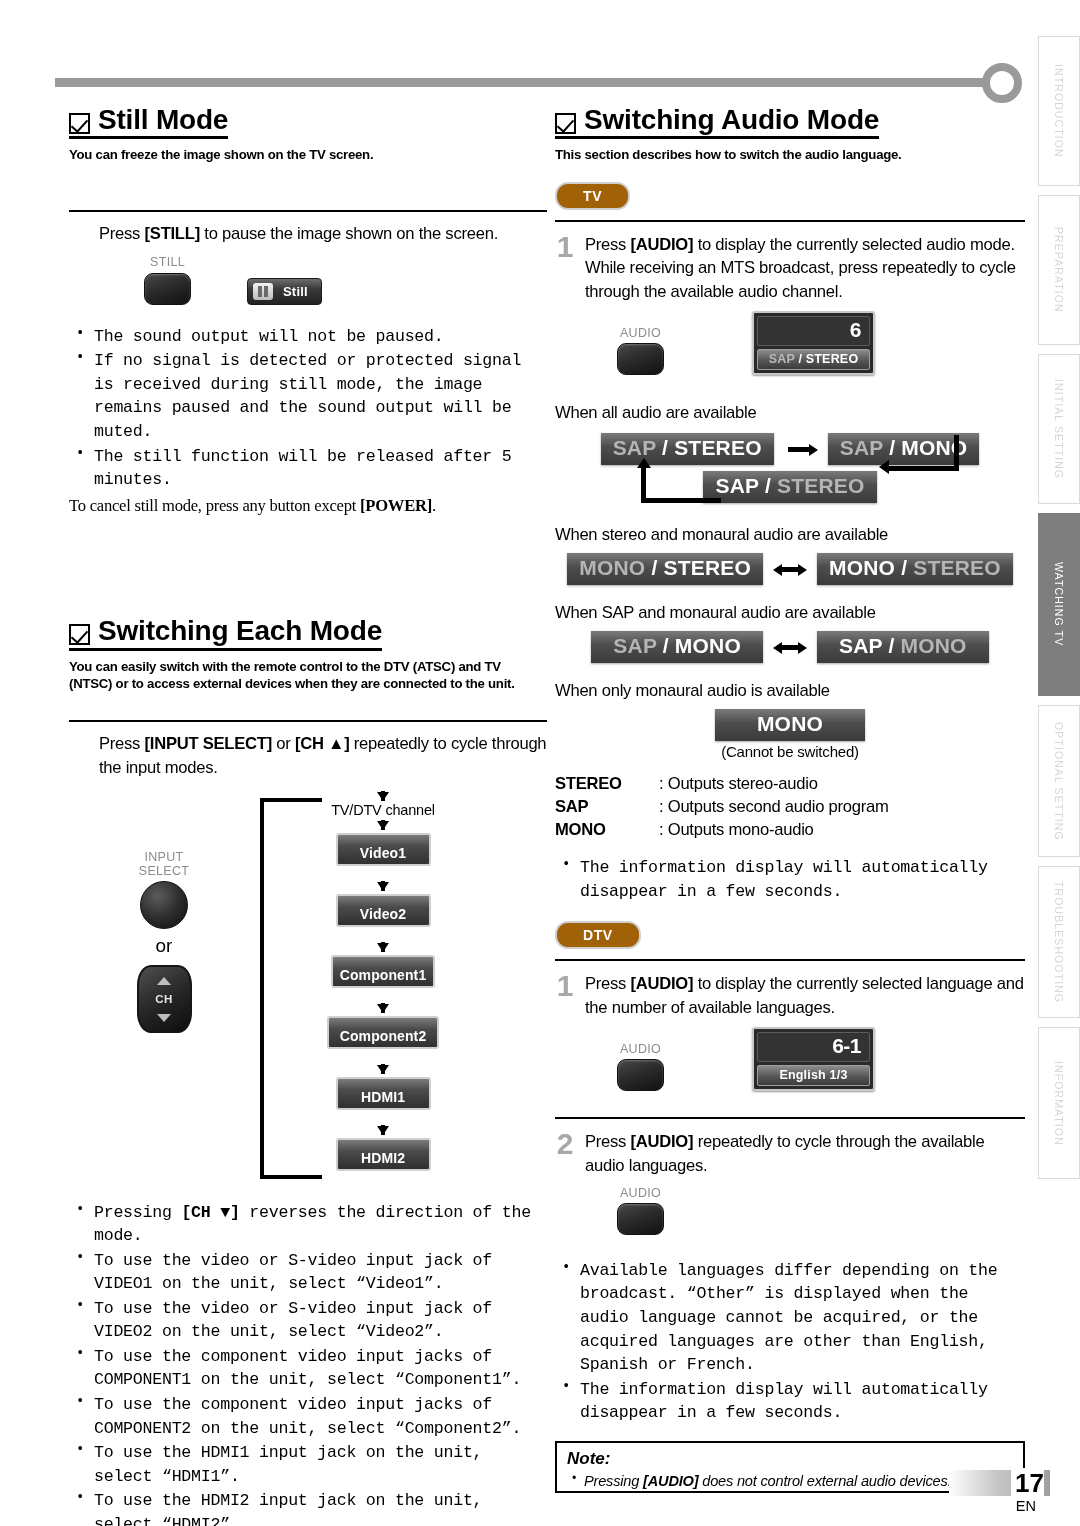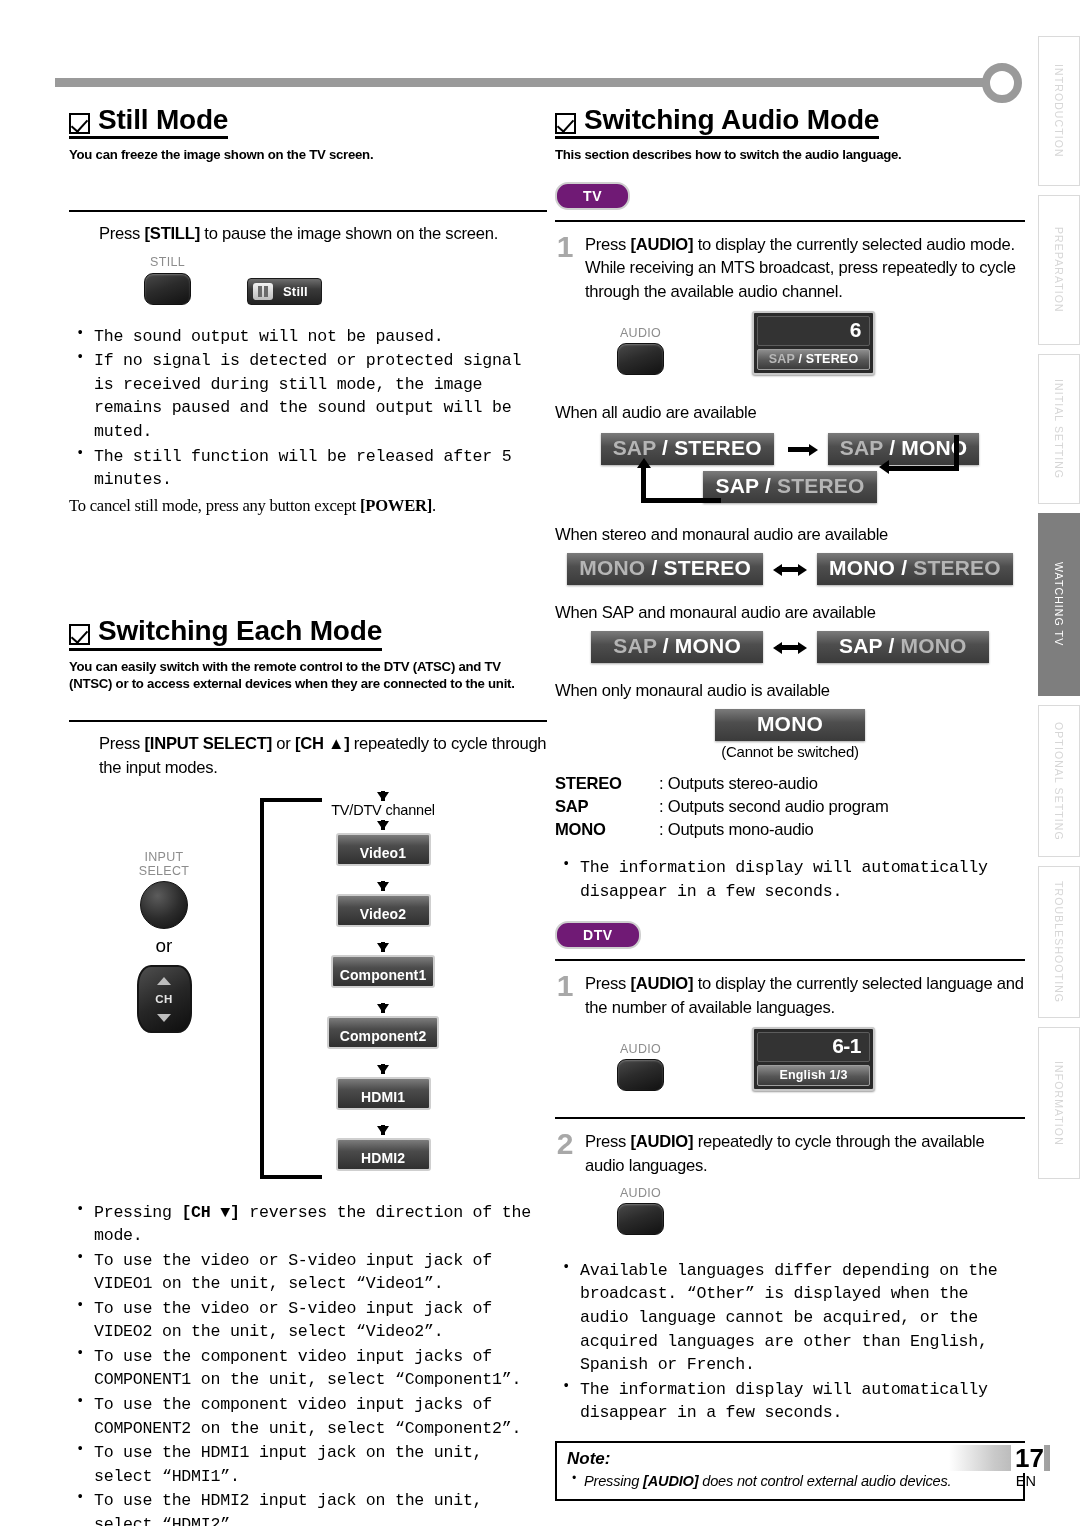--- a/index.html
+++ b/index.html
@@ -225,46 +225,46 @@
   .hook-r::before {
     content:""; position:absolute; left:-10px; bottom:-7.5px;
     width:0;height:0;border-top:7px solid transparent;border-bottom:7px solid transparent;border-right:10px solid #000;
   }
 
   .cap-txt { font-size: 16.6px; letter-spacing: -.25px; }
   .cannot { font-size: 15px; text-align: center; letter-spacing: -.2px; }
 
   
   .mode-badge {
-    display: inline-block; background: #701a75; color: #fff;
+    display: inline-block; background: #a16207; color: #fff;
     font-size: 14px; font-weight: 700; letter-spacing: .6px;
     border-radius: 13px; padding: 4px 26px;
     border: 2px solid #cfcfcf;
   }
 
   
   .gloss { margin-top: 13px; }
   .gloss-row { display: flex; font-size: 16.6px; line-height: 1.38; letter-spacing: -.25px; }
   .gloss-k { width: 104px; font-weight: 700; flex: none; }
 
   
   .note-box {
-    border: 2px solid #000; padding: 6px 10px 8px; margin-top: 16px;
+    border: 2px solid #000; padding: 6px 10px 0; margin-top: 16px;
   }
   .note-ttl { font-size: 17px; font-weight: 700; font-style: italic; }
   .note-box ul { list-style: none; margin: 3px 0 0; padding: 0; }
   .note-box li {
     position: relative; padding-left: 17px;
     font-size: 14.6px; font-style: italic; line-height: 1.3; letter-spacing: -.2px;
   }
   .note-box li::before { content:"\2022"; position:absolute; left: 5px; top:-1px; font-size: 12px; }
 
   
   .pg-wrap {
-    position: absolute; right: 30px; bottom: 37px; text-align: right;
+    position: absolute; right: 30px; bottom: 12px; text-align: right;
   }
   .pg-bar {
     position: relative; display: inline-block; padding: 0 6px 0 62px;
     background: linear-gradient(90deg,#ffffff 0%,#c9c9c9 45%,#9f9f9f 100%);
   }
   .pg-num { font-size: 26px; font-weight: 700; line-height: 1; background: #fff; padding-left: 4px; }
   .pg-en { font-size: 14.5px; margin-top: 2px; margin-right: 14px; }
 </style>
 </head>
 <body>

